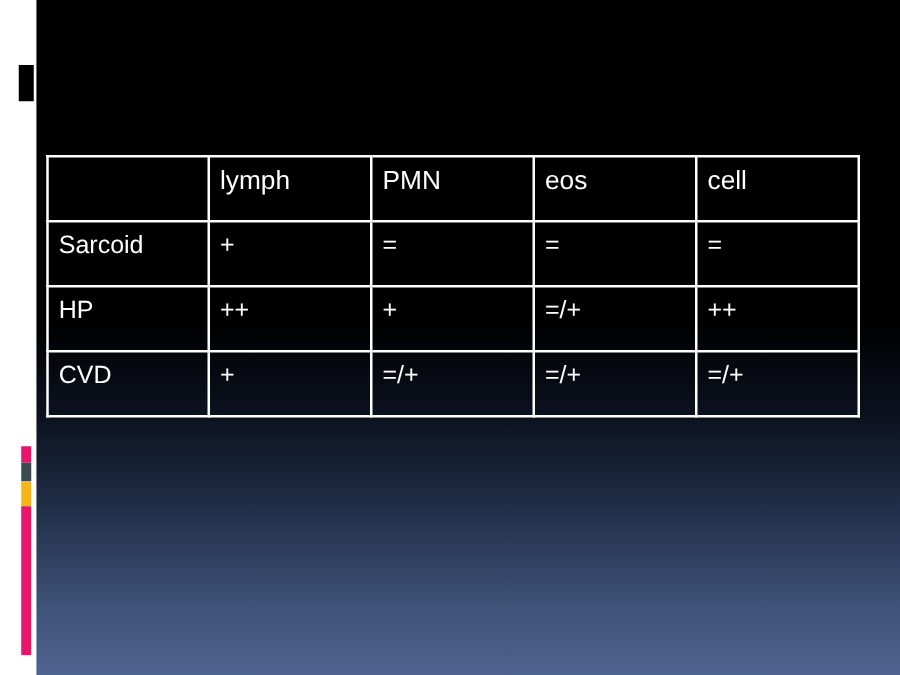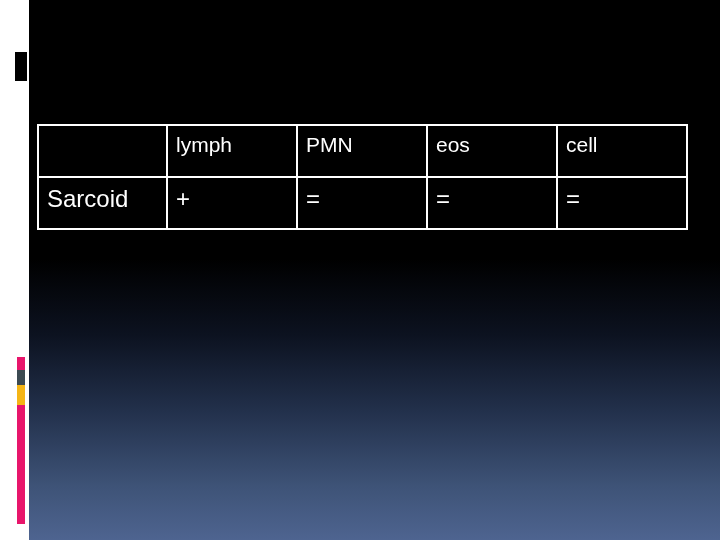--- a/index.html
+++ b/index.html
@@ -85,21 +85,21 @@
   }
   table.bal {
     border-collapse: collapse;
     width: 649px;
     table-layout: fixed;
   }
   table.bal td, table.bal th {
     border: 2px solid #ffffff;
     color: #ffffff;
     font-family: "Liberation Sans", sans-serif;
-    font-size: 24px;
+    font-size: 20px;
     font-weight: normal;
     text-align: left;
     vertical-align: top;
     padding: 7px 0 0 8px;
     height: 52px;
     box-sizing: border-box;
     background: transparent;
   }
   table.bal th {
     font-size: 21px;
@@ -148,17 +148,31 @@
         </tr>
       </thead>
       <tbody>
         <tr>
           <td>Sarcoid</td>
           <td>+</td>
           <td>=</td>
           <td>=</td>
           <td>=</td>
         </tr>
+        <tr>
+          <td>HP</td>
+          <td>++</td>
+          <td>+</td>
+          <td>=/+</td>
+          <td>++</td>
+        </tr>
+        <tr>
+          <td>CVD</td>
+          <td>+</td>
+          <td>=/+</td>
+          <td>=/+</td>
+          <td>=/+</td>
+        </tr>
       </tbody>
     </table>
   </div>
 
 </div>
 
 </body></html>

